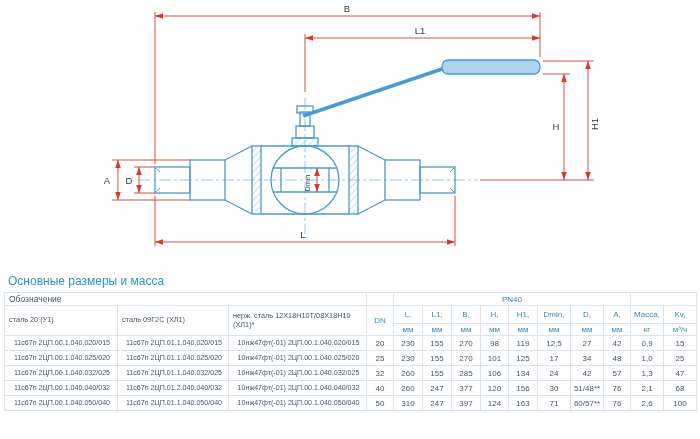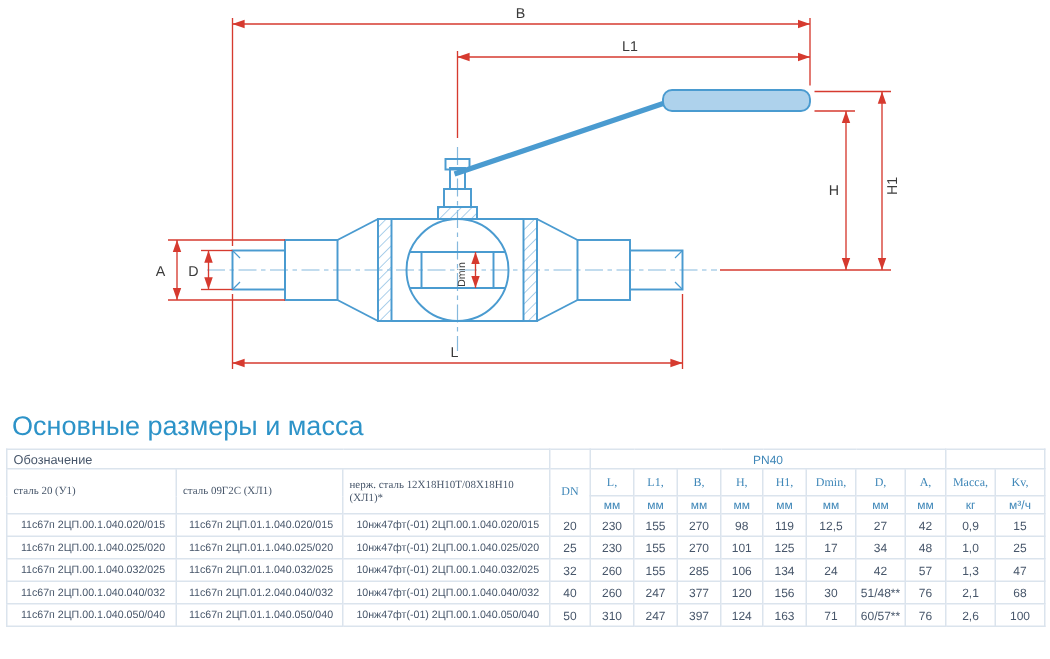--- a/index.html
+++ b/index.html
@@ -1,26 +1,26 @@
 <!DOCTYPE html>
 <html><head>
 <meta charset="utf-8">
 <style>
   html,body{margin:0;padding:0;background:#ffffff;}
   .page{width:700px;height:439px;background:#ffffff;overflow:hidden;font-family:"Liberation Sans",sans-serif;position:relative;}
   svg{display:block;}
-  .table-title{color:#2d93c8;font-size:18px;margin:2px 0 4px 8px;}
+  .table-title{color:#2d93c8;font-size:12px;margin:2px 0 4px 8px;}
   table{border-collapse:collapse;width:692px;margin:0 4px;table-layout:fixed;}
   th,td{border:1px solid #dbe4ed;font-weight:normal;overflow:hidden;white-space:nowrap;}
   th{color:#3f87b8;font-size:8px;text-align:center;padding:1px 2px;}
   th.des-h{text-align:left;color:#47566a;font-size:8.5px;padding-left:4px;margin-left:37px;}
   th.steel{text-align:left;color:#47566a;font-size:7.3px;white-space:normal;line-height:1.15;vertical-align:middle;padding-left:4px;}
   td{color:#47566a;font-size:8px;text-align:center;padding:1px 2px;}
   td.des{text-align:center;font-size:7.1px;padding-left:4px;}
-  tr.r1{height:13px;} tr.r2{height:18px;font-family:Liberation Serif, serif;} tr.r3{height:12px;}
+  tr.r1{height:13px;} tr.r2{height:18px;} tr.r3{height:12px;}
   tbody tr{height:15px;}
 </style>
 </head>
 <body>
 
 <div class="page">
 
   <svg width="700" height="272" viewBox="0 0 700 272">
     <defs>
       <marker id="arr" viewBox="0 0 10 10" refX="10" refY="5" markerWidth="9" markerHeight="9" orient="auto-start-reverse">

